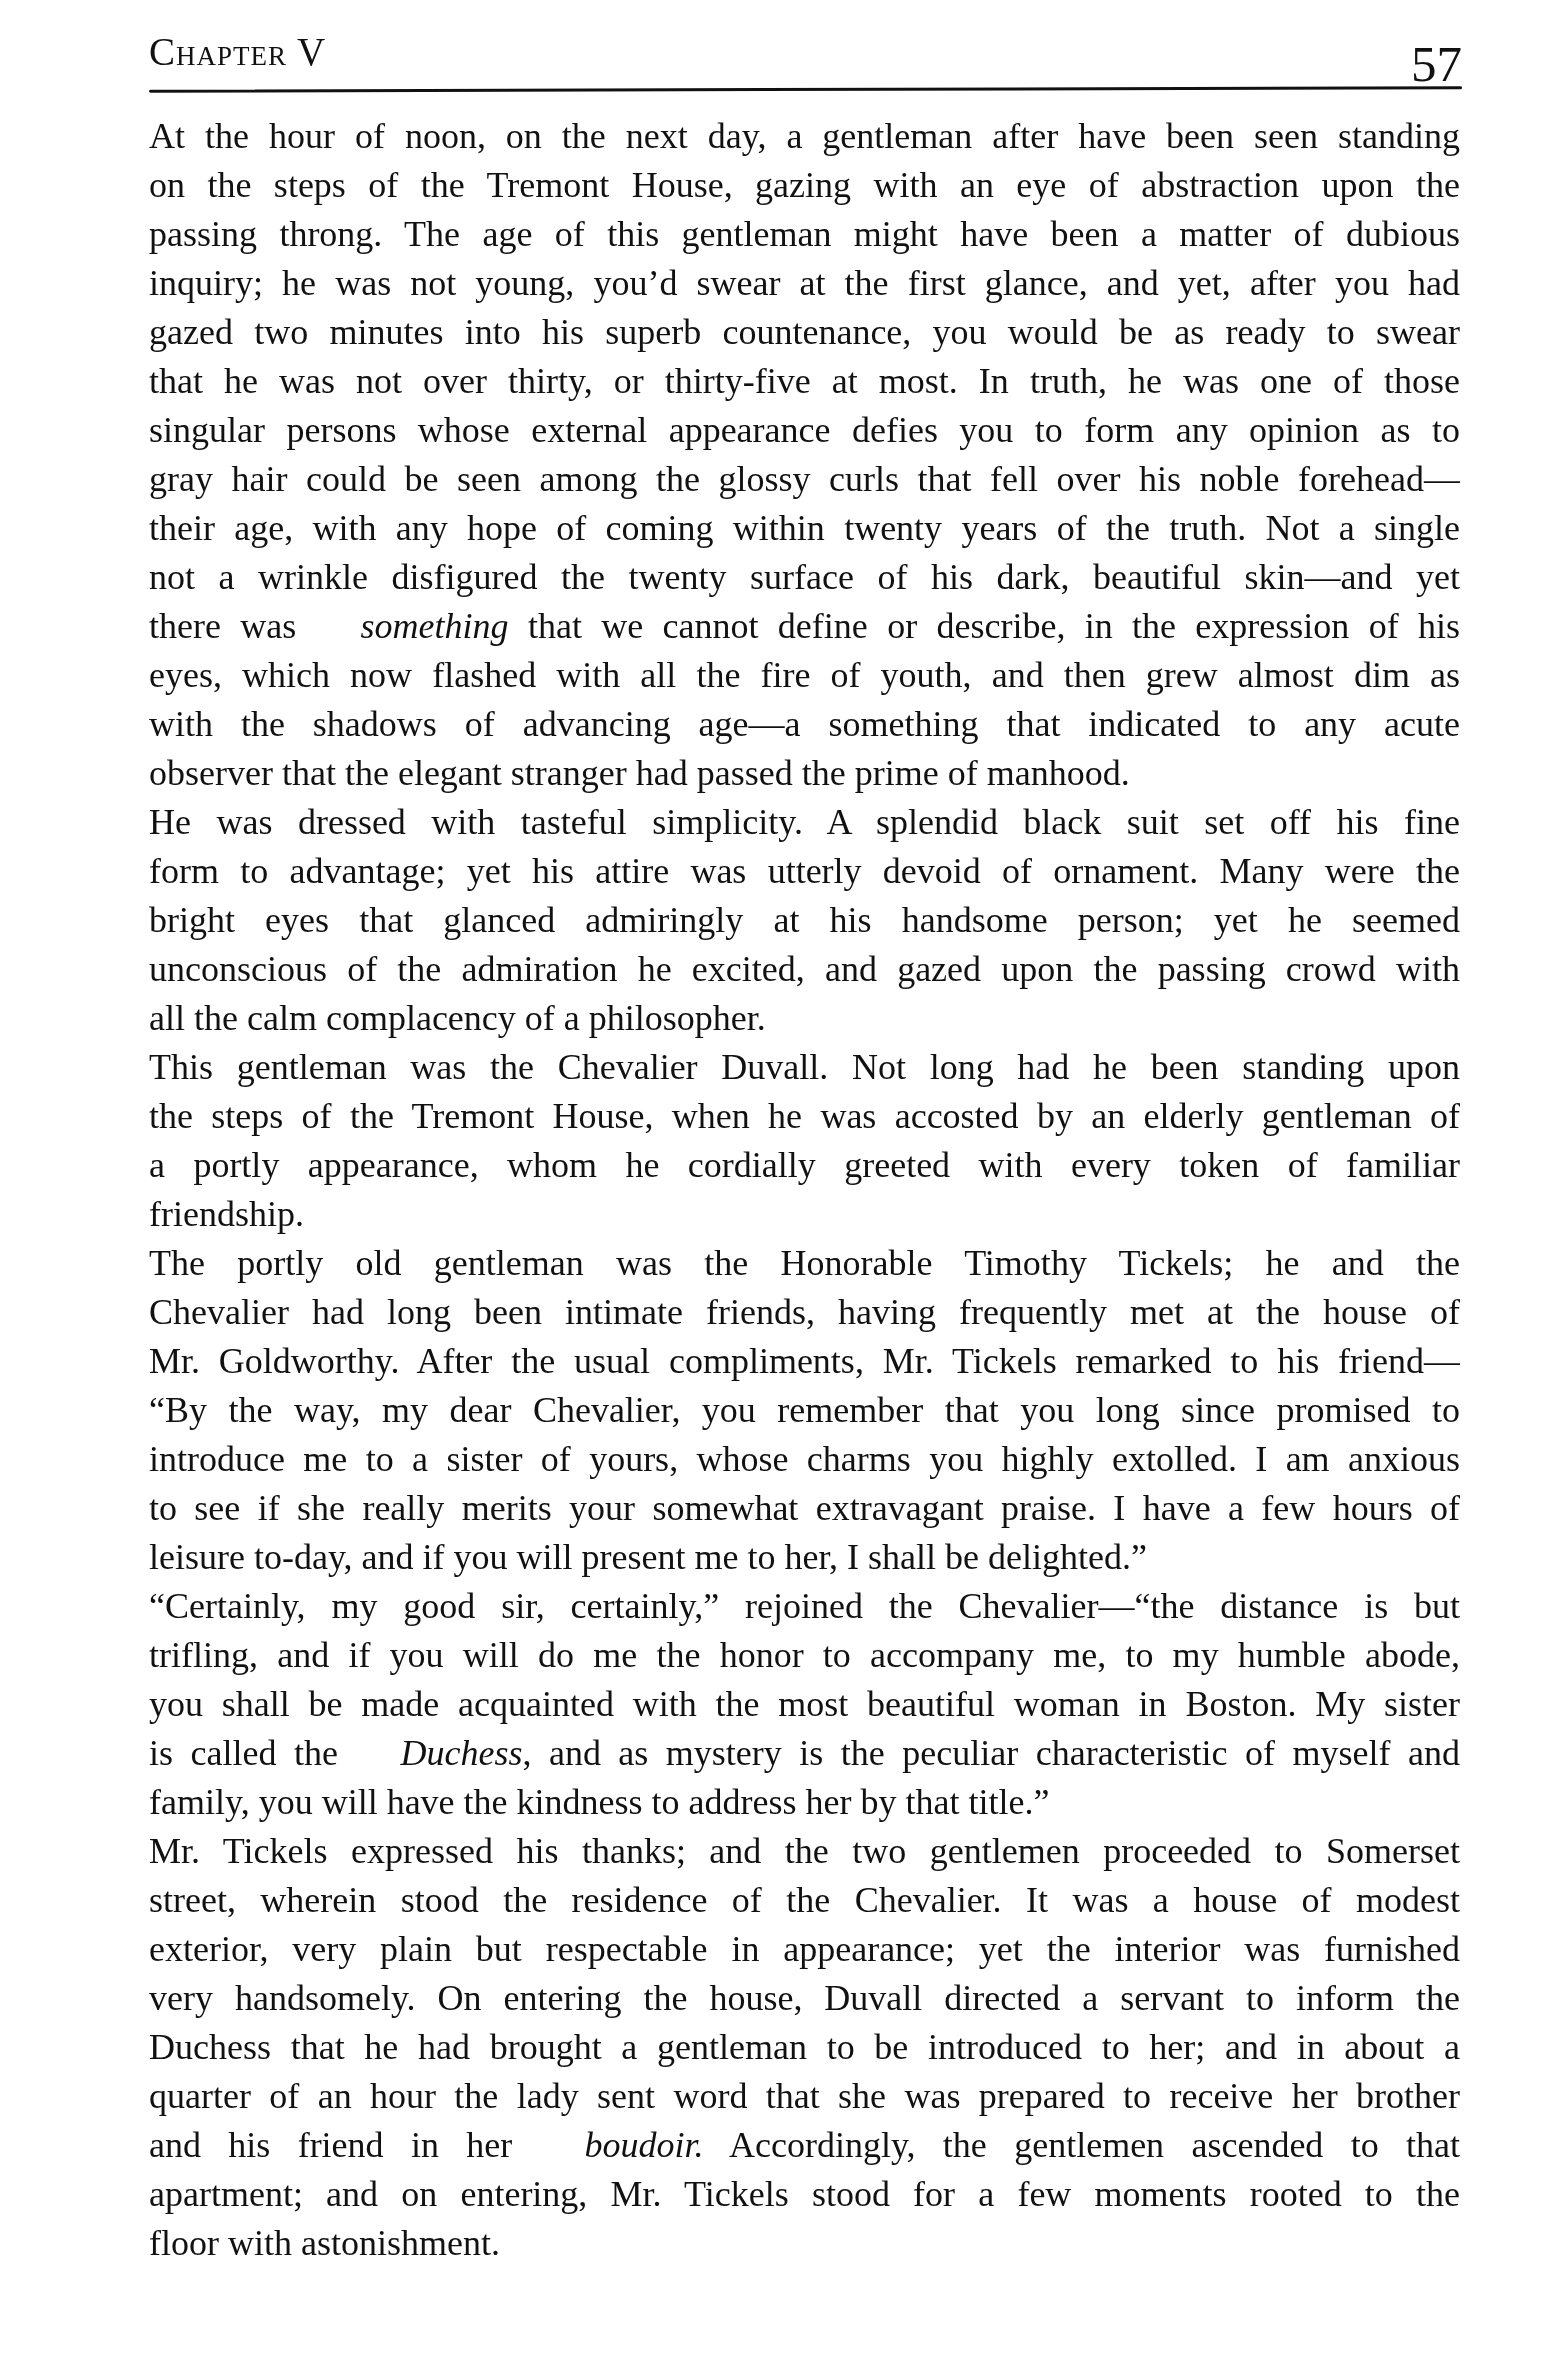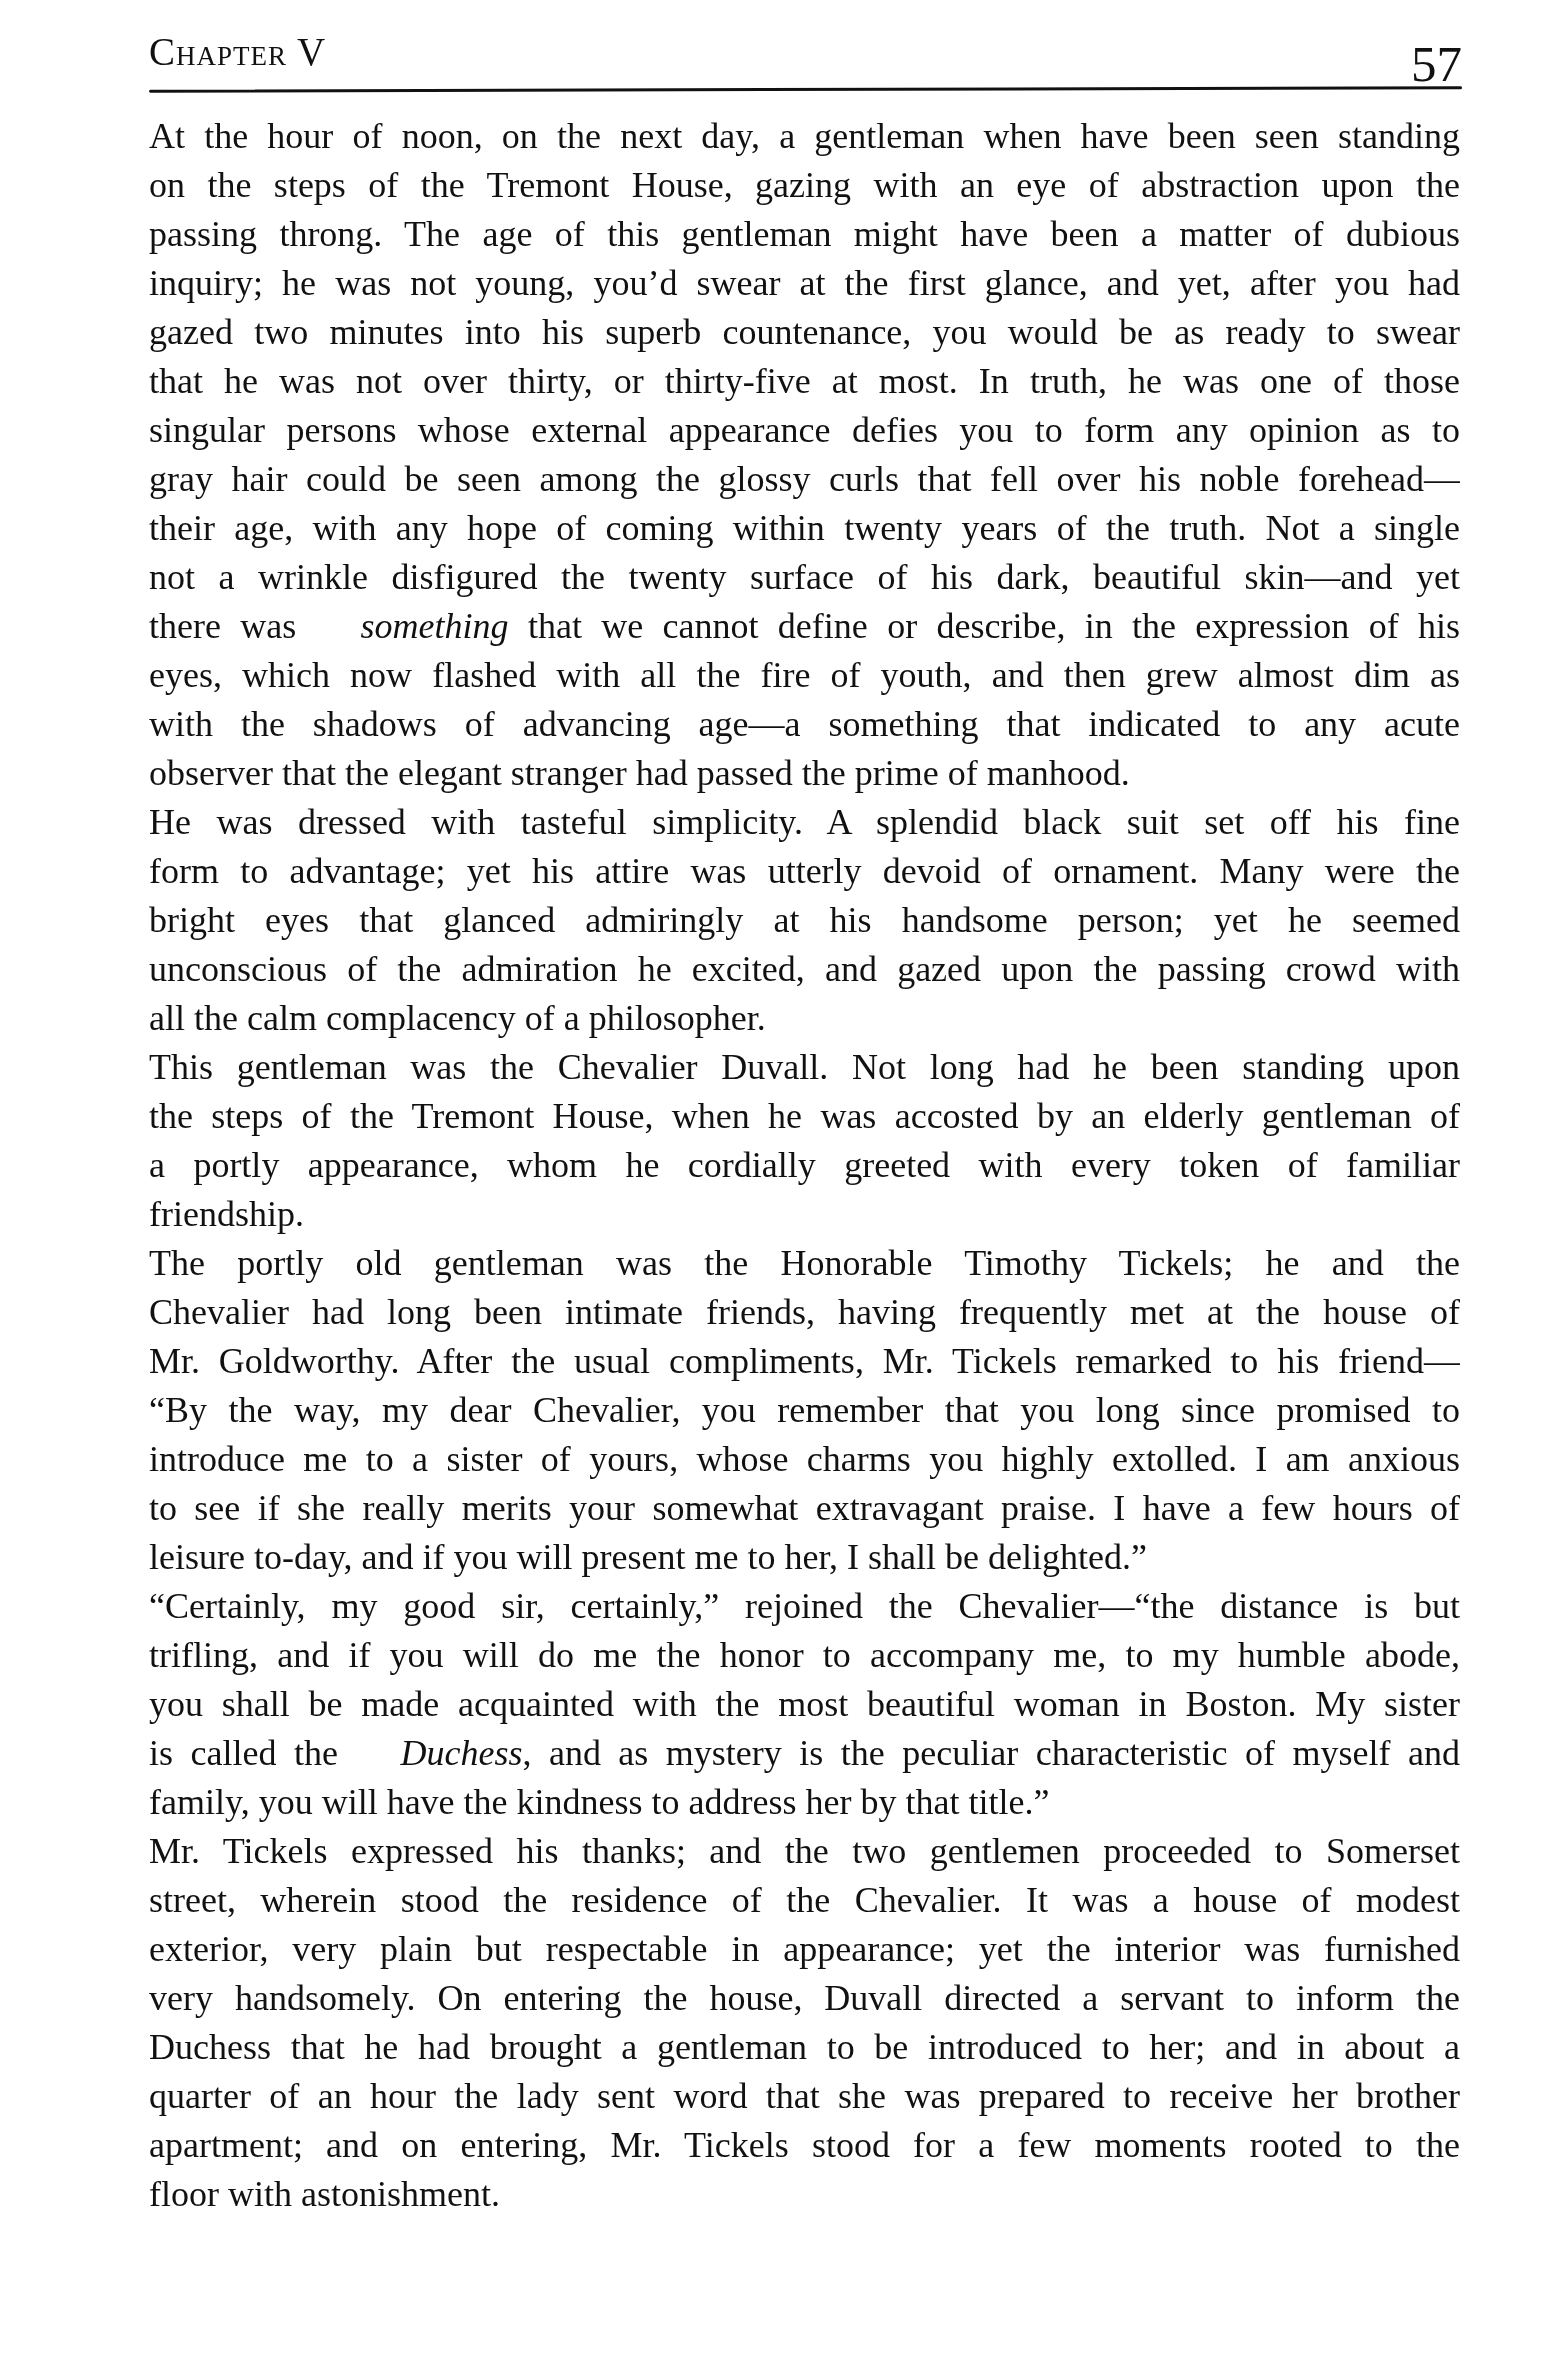--- a/index.html
+++ b/index.html
@@ -16,21 +16,21 @@
 </head>
 <body>
 
 <div class="header">
   <div class="chapter">Chapter V</div>
   <div class="pagenum">57</div>
 </div>
 <div class="rule"></div>
 
 <div class="body" id="text-body">
-    <div class="line">At the hour of noon, on the next day, a gentleman when have been seen standing</div>
+    <div class="line">At the hour of noon, on the next day, a gentleman after have been seen standing</div>
     <div class="line">on the steps of the Tremont House, gazing with an eye of abstraction upon the</div>
     <div class="line">passing throng. The age of this gentleman might have been a matter of dubious</div>
     <div class="line">inquiry; he was not young, you’d swear at the first glance, and yet, after you had</div>
     <div class="line">gazed two minutes into his superb countenance, you would be as ready to swear</div>
     <div class="line">that he was not over thirty, or thirty-five at most. In truth, he was one of those</div>
     <div class="line">singular persons whose external appearance defies you to form any opinion as to</div>
     <div class="line">gray hair could be seen among the glossy curls that fell over his noble forehead—</div>
     <div class="line">their age, with any hope of coming within twenty years of the truth. Not a single</div>
     <div class="line">not a wrinkle disfigured the twenty surface of his dark, beautiful skin—and yet</div>
     <div class="line"><span>there was </span><em>something</em><span> that we cannot define or describe, in the expression of his</span></div>
@@ -57,16 +57,17 @@
     <div class="line">trifling, and if you will do me the honor to accompany me, to my humble abode,</div>
     <div class="line">you shall be made acquainted with the most beautiful woman in Boston. My sister</div>
     <div class="line"><span>is called the </span><em>Duchess</em><span>, and as mystery is the peculiar characteristic of myself and</span></div>
     <div class="line last">family, you will have the kindness to address her by that title.”</div>
     <div class="line">Mr. Tickels expressed his thanks; and the two gentlemen proceeded to Somerset</div>
     <div class="line">street, wherein stood the residence of the Chevalier. It was a house of modest</div>
     <div class="line">exterior, very plain but respectable in appearance; yet the interior was furnished</div>
     <div class="line">very handsomely. On entering the house, Duvall directed a servant to inform the</div>
     <div class="line">Duchess that he had brought a gentleman to be introduced to her; and in about a</div>
     <div class="line">quarter of an hour the lady sent word that she was prepared to receive her brother</div>
+    <div class="line"><span>and his friend in her </span><em>boudoir.</em><span> Accordingly, the gentlemen ascended to that</span></div>
     <div class="line">apartment; and on entering, Mr. Tickels stood for a few moments rooted to the</div>
     <div class="line last">floor with astonishment.</div>
   </div>
 
 
 </body></html>

